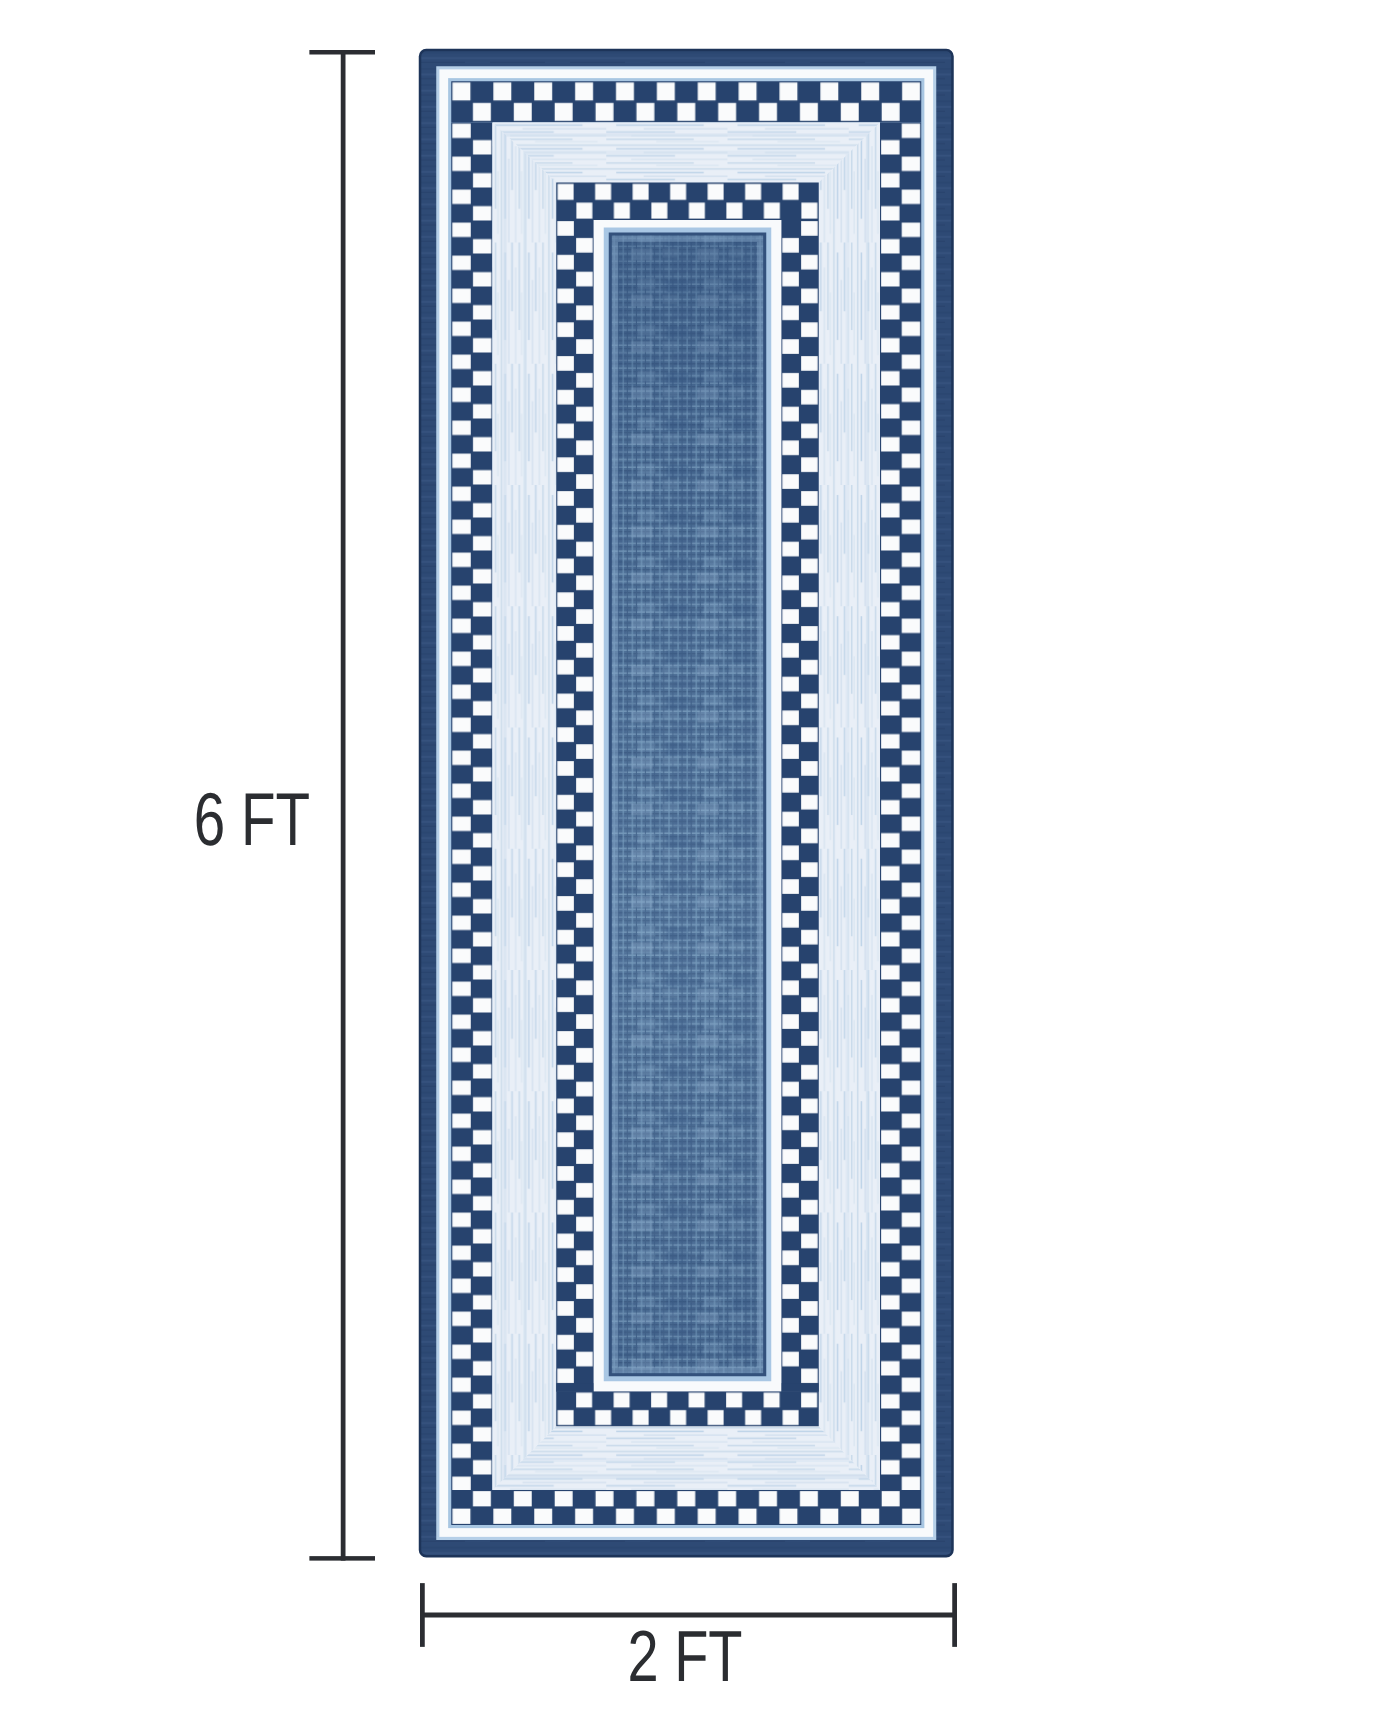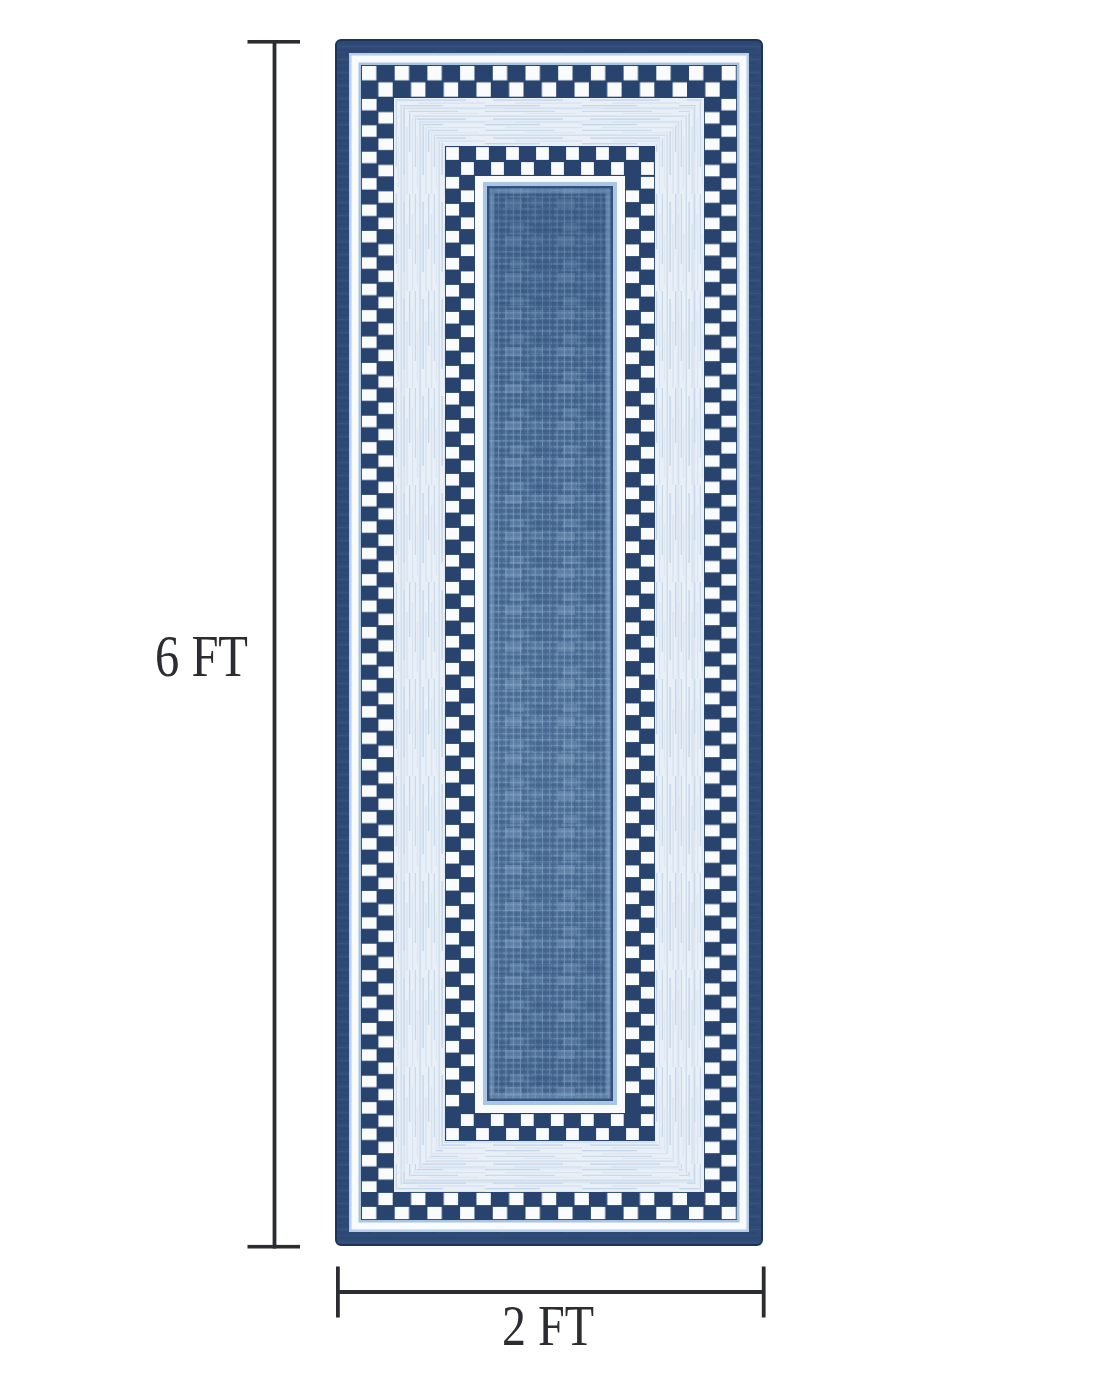--- a/index.html
+++ b/index.html
@@ -1,17 +1,17 @@
 <!DOCTYPE html>
 <html><head>
 <meta charset="utf-8">
 <style>
   html,body{margin:0;padding:0;background:#ffffff;}
   .stage{position:relative;width:1100px;height:1375px;background:#ffffff;overflow:hidden;
-         font-family:Liberation Serif, serif;}
+         font-family:Liberation Sans, sans-serif;}
 </style>
 </head>
 <body>
 <div class="stage">
 <svg width="1100" height="1375" viewBox="0 0 1100 1375" xmlns="http://www.w3.org/2000/svg">
   <defs>
 
     <pattern id="ck1" patternUnits="userSpaceOnUse" x="361" y="65" width="32.7" height="32.7">
       <rect width="32.7" height="32.7" fill="#27436e"></rect>
       <rect x="1" y="1" width="14.35" height="14.35" fill="#fafbfc"></rect>

